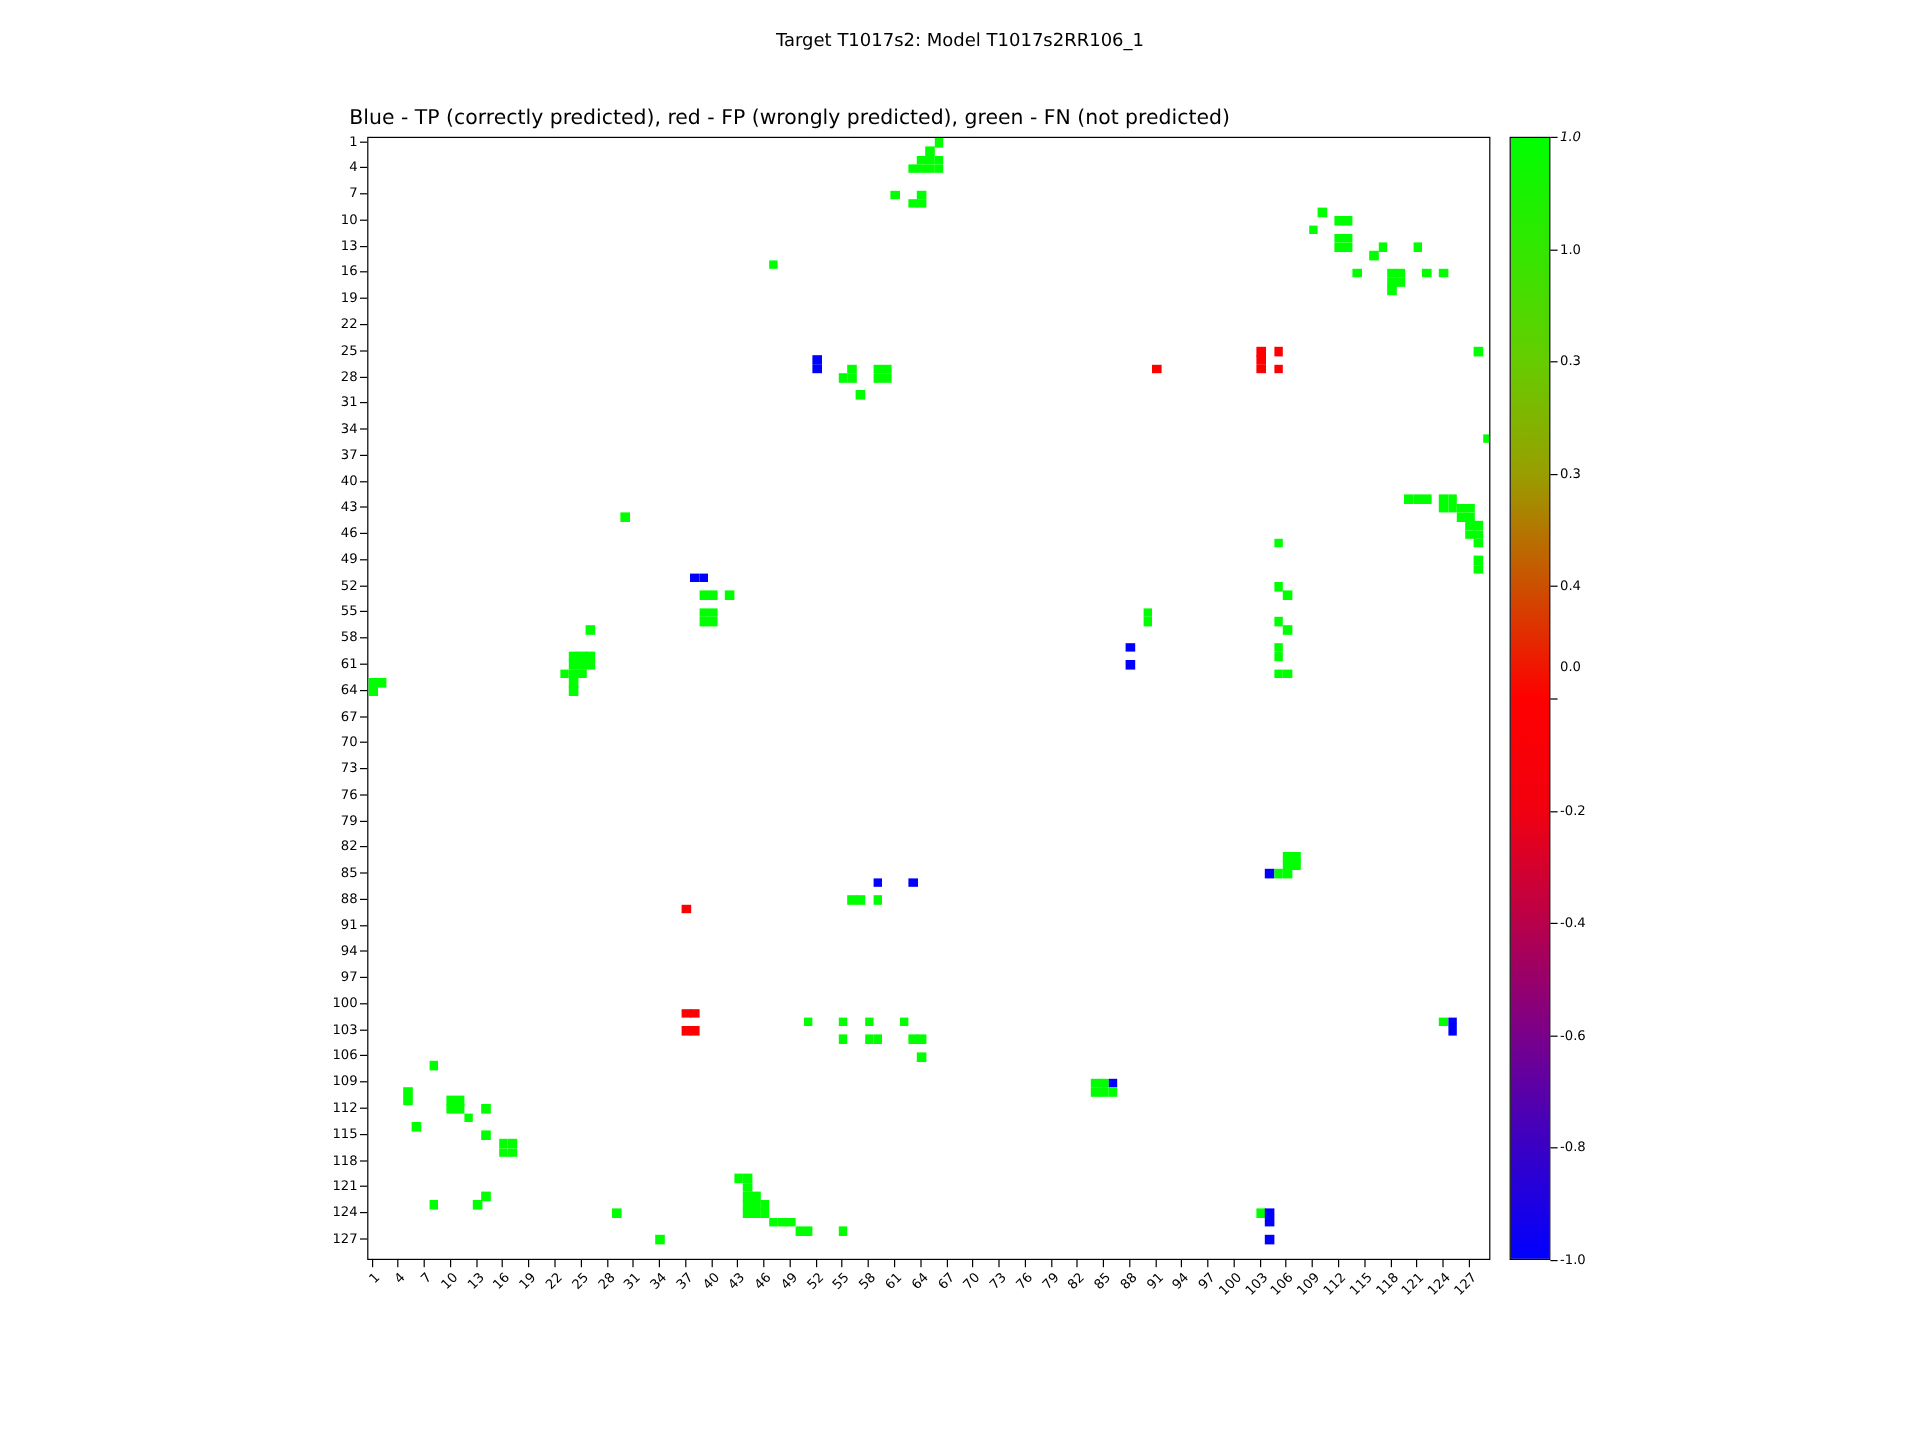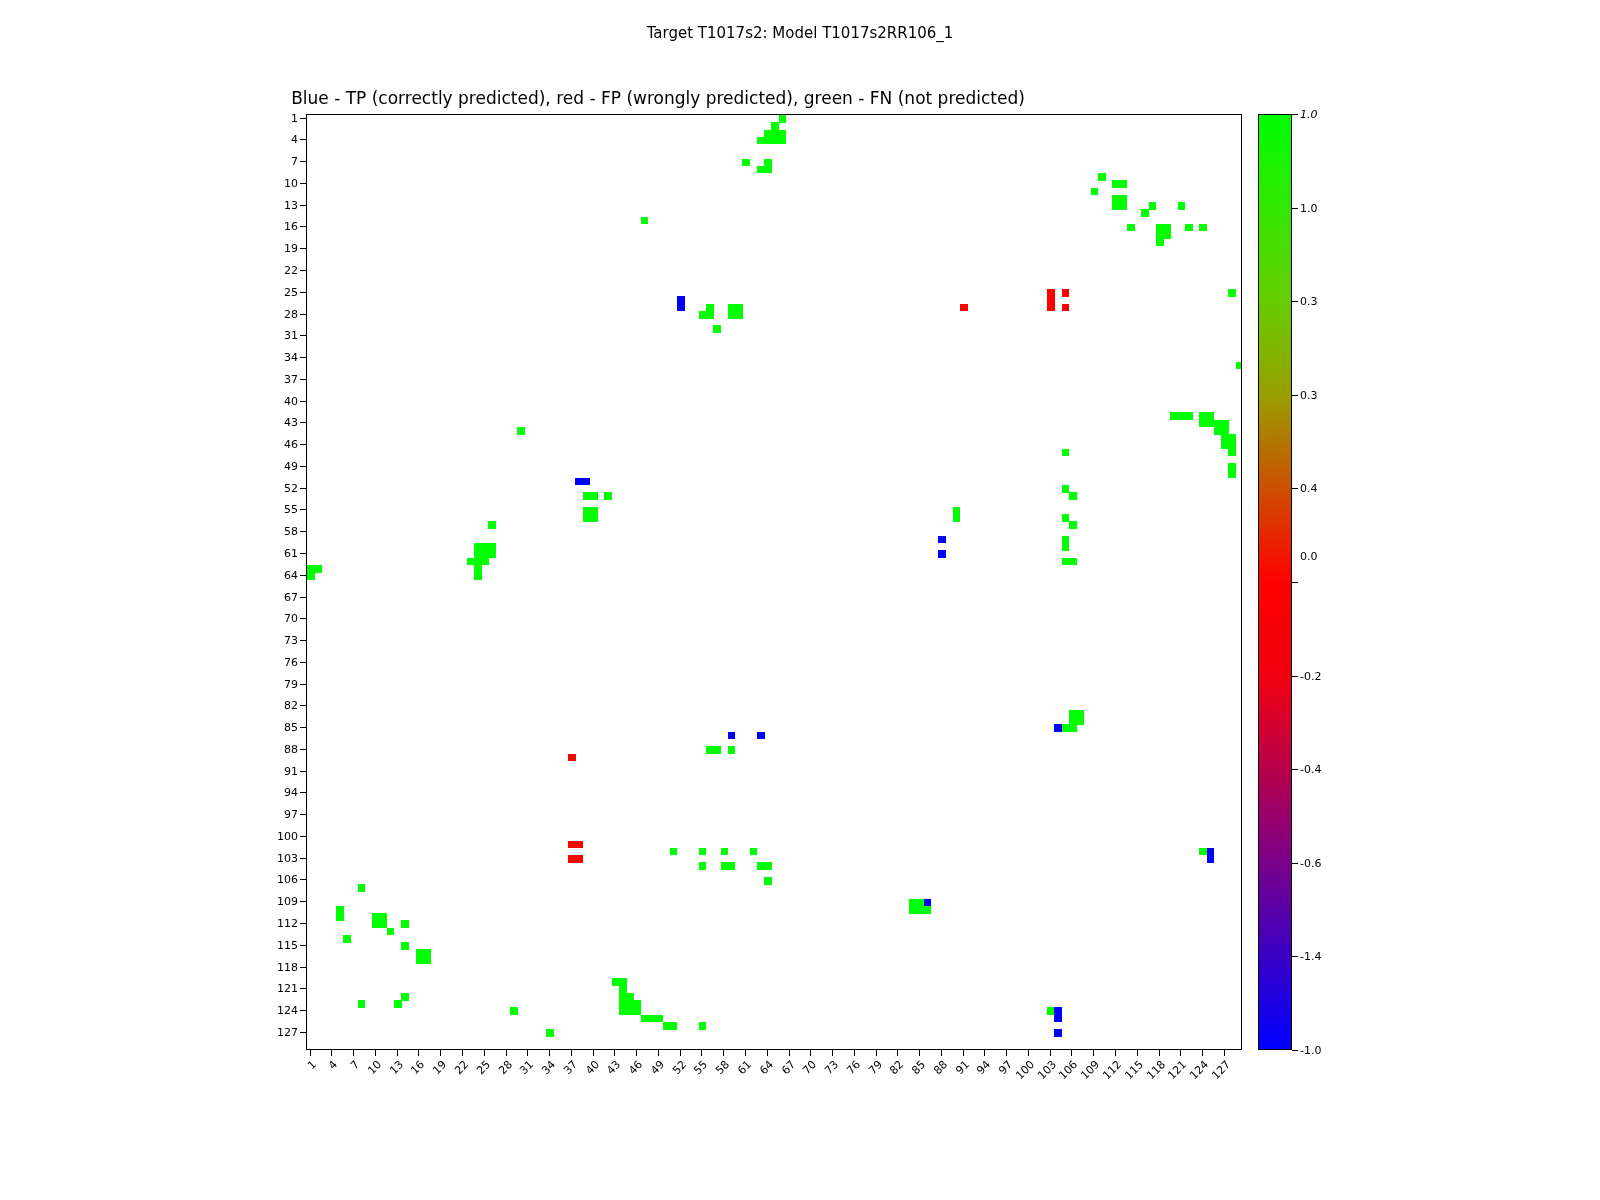--- a/index.html
+++ b/index.html
@@ -520,18 +520,18 @@
       <div class="cbtick" style="top: 488.4px;">0.4</div>
       <div class="cbtickmark" style="top: 488.4px;"></div>
       <div class="cbtick" style="top: 556px;">0.0</div>
       <div class="cbtickmark" style="top: 582px;"></div>
       <div class="cbtick" style="top: 675.6px;">-0.2</div>
       <div class="cbtickmark" style="top: 675.6px;"></div>
       <div class="cbtick" style="top: 769.2px;">-0.4</div>
       <div class="cbtickmark" style="top: 769.2px;"></div>
       <div class="cbtick" style="top: 862.8px;">-0.6</div>
       <div class="cbtickmark" style="top: 862.8px;"></div>
-      <div class="cbtick" style="top: 956.4px;">-1.4</div>
+      <div class="cbtick" style="top: 956.4px;">-0.8</div>
       <div class="cbtickmark" style="top: 956.4px;"></div>
       <div class="cbtick" style="top: 1050px;">-1.0</div>
       <div class="cbtickmark" style="top: 1050px;"></div>
     </div>
 </div>
 
 </body></html>

